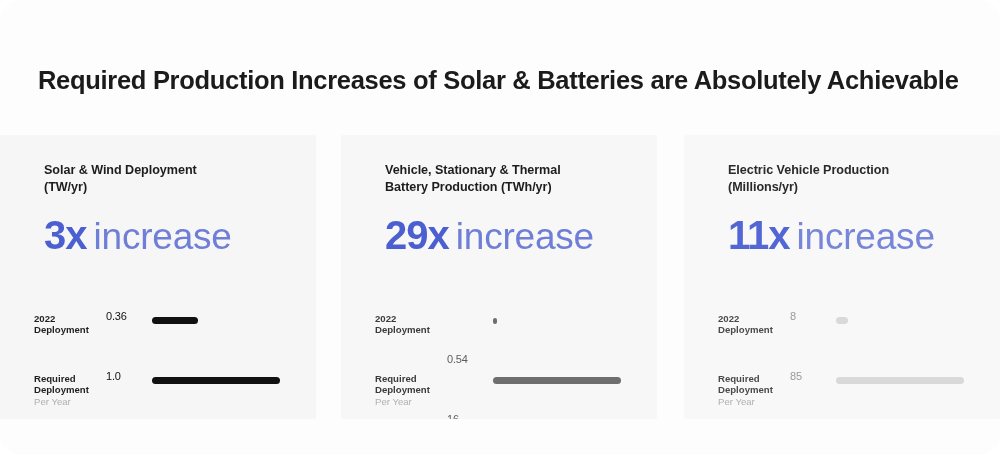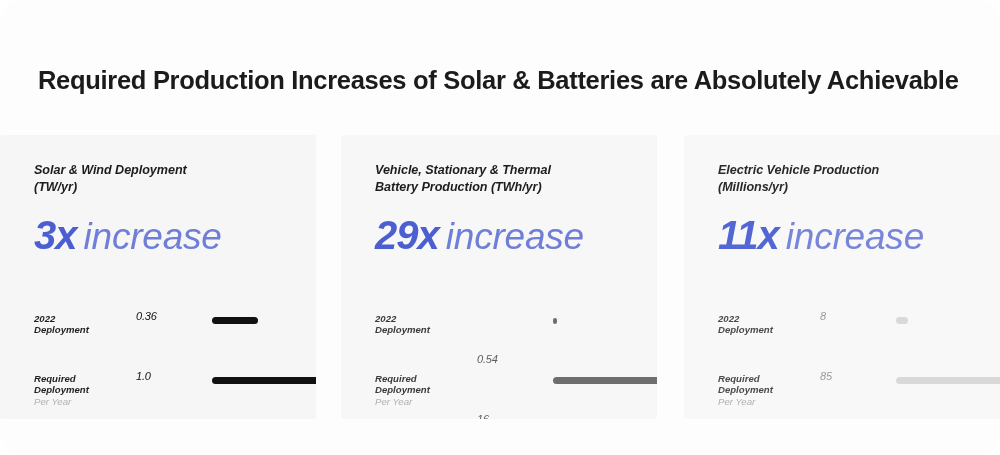--- a/index.html
+++ b/index.html
@@ -45,23 +45,22 @@
     gap: 24px;
   }
 
   .card {
     position: relative;
     width: 318px;
     height: 284px;
     background: #f7f7f7;
     border-radius: 2px;
     box-sizing: border-box;
-    padding: 27px 0 0 34px;
+    padding: 27px 0 0 44px;
     overflow: hidden;
-    font-style: italic;
   }
   .card.card-1 { background: #f6f6f6; }
   .card.card-2 { background: #f7f7f7; margin-left: 1px; }
   .card.card-3 { background: #f8f8f8; margin-left: 3px; }
 
   .card-heading {
     font-size: 12.6px;
     font-weight: bold;
     line-height: 16.5px;
     letter-spacing: -0.05px;
@@ -97,21 +96,20 @@
     left: 34px;
     top: 176px;
     width: 268px;
   }
 
   .stat-row {
     display: flex;
     flex-direction: row;
     align-items: flex-start;
     height: 44px;
-    gap: 30px;
   }
   .stat-row.second { margin-top: 16px; }
 
   .stat-label {
     width: 72px;
     flex: 0 0 72px;
     font-size: 9.6px;
     font-weight: bold;
     line-height: 11.4px;
     color: #1f1f1f;

